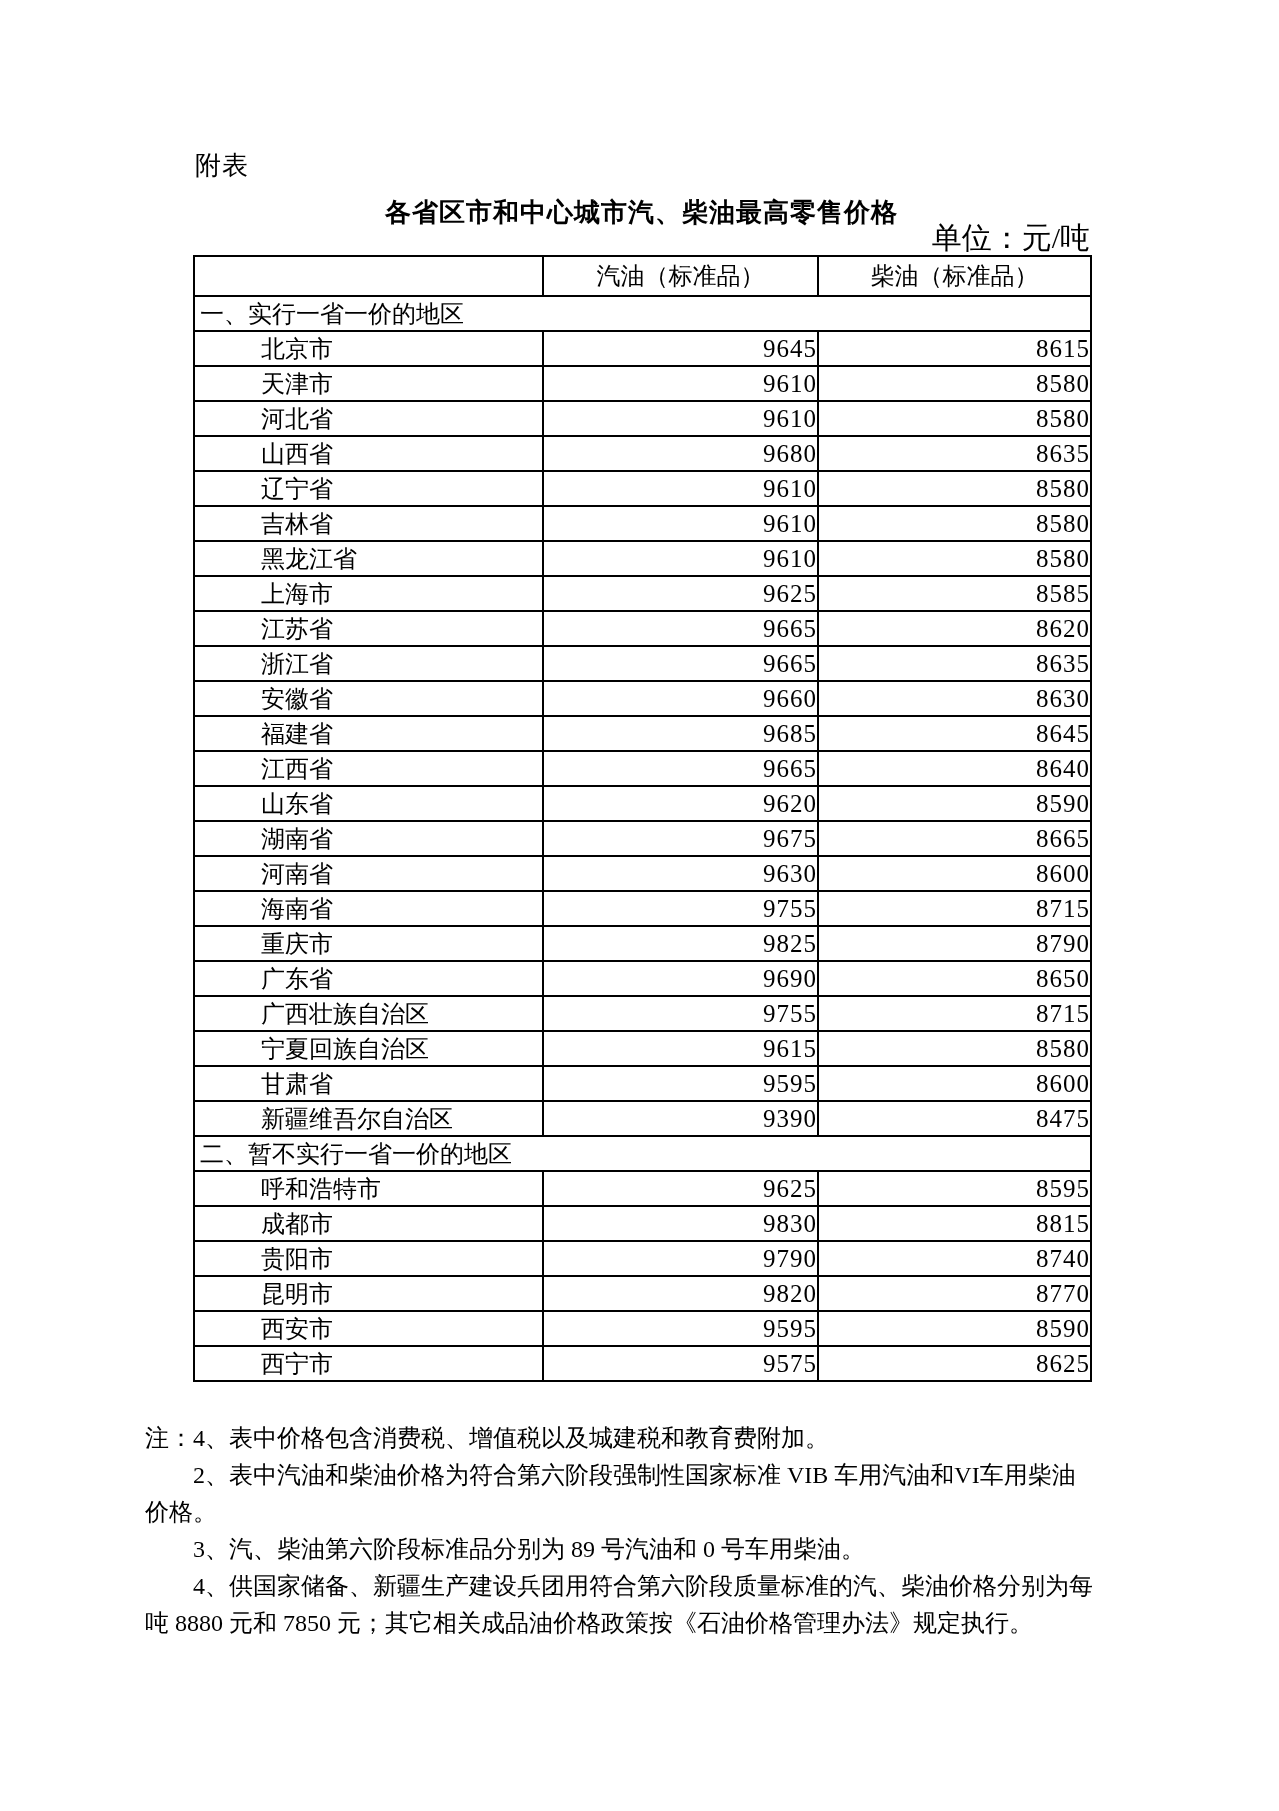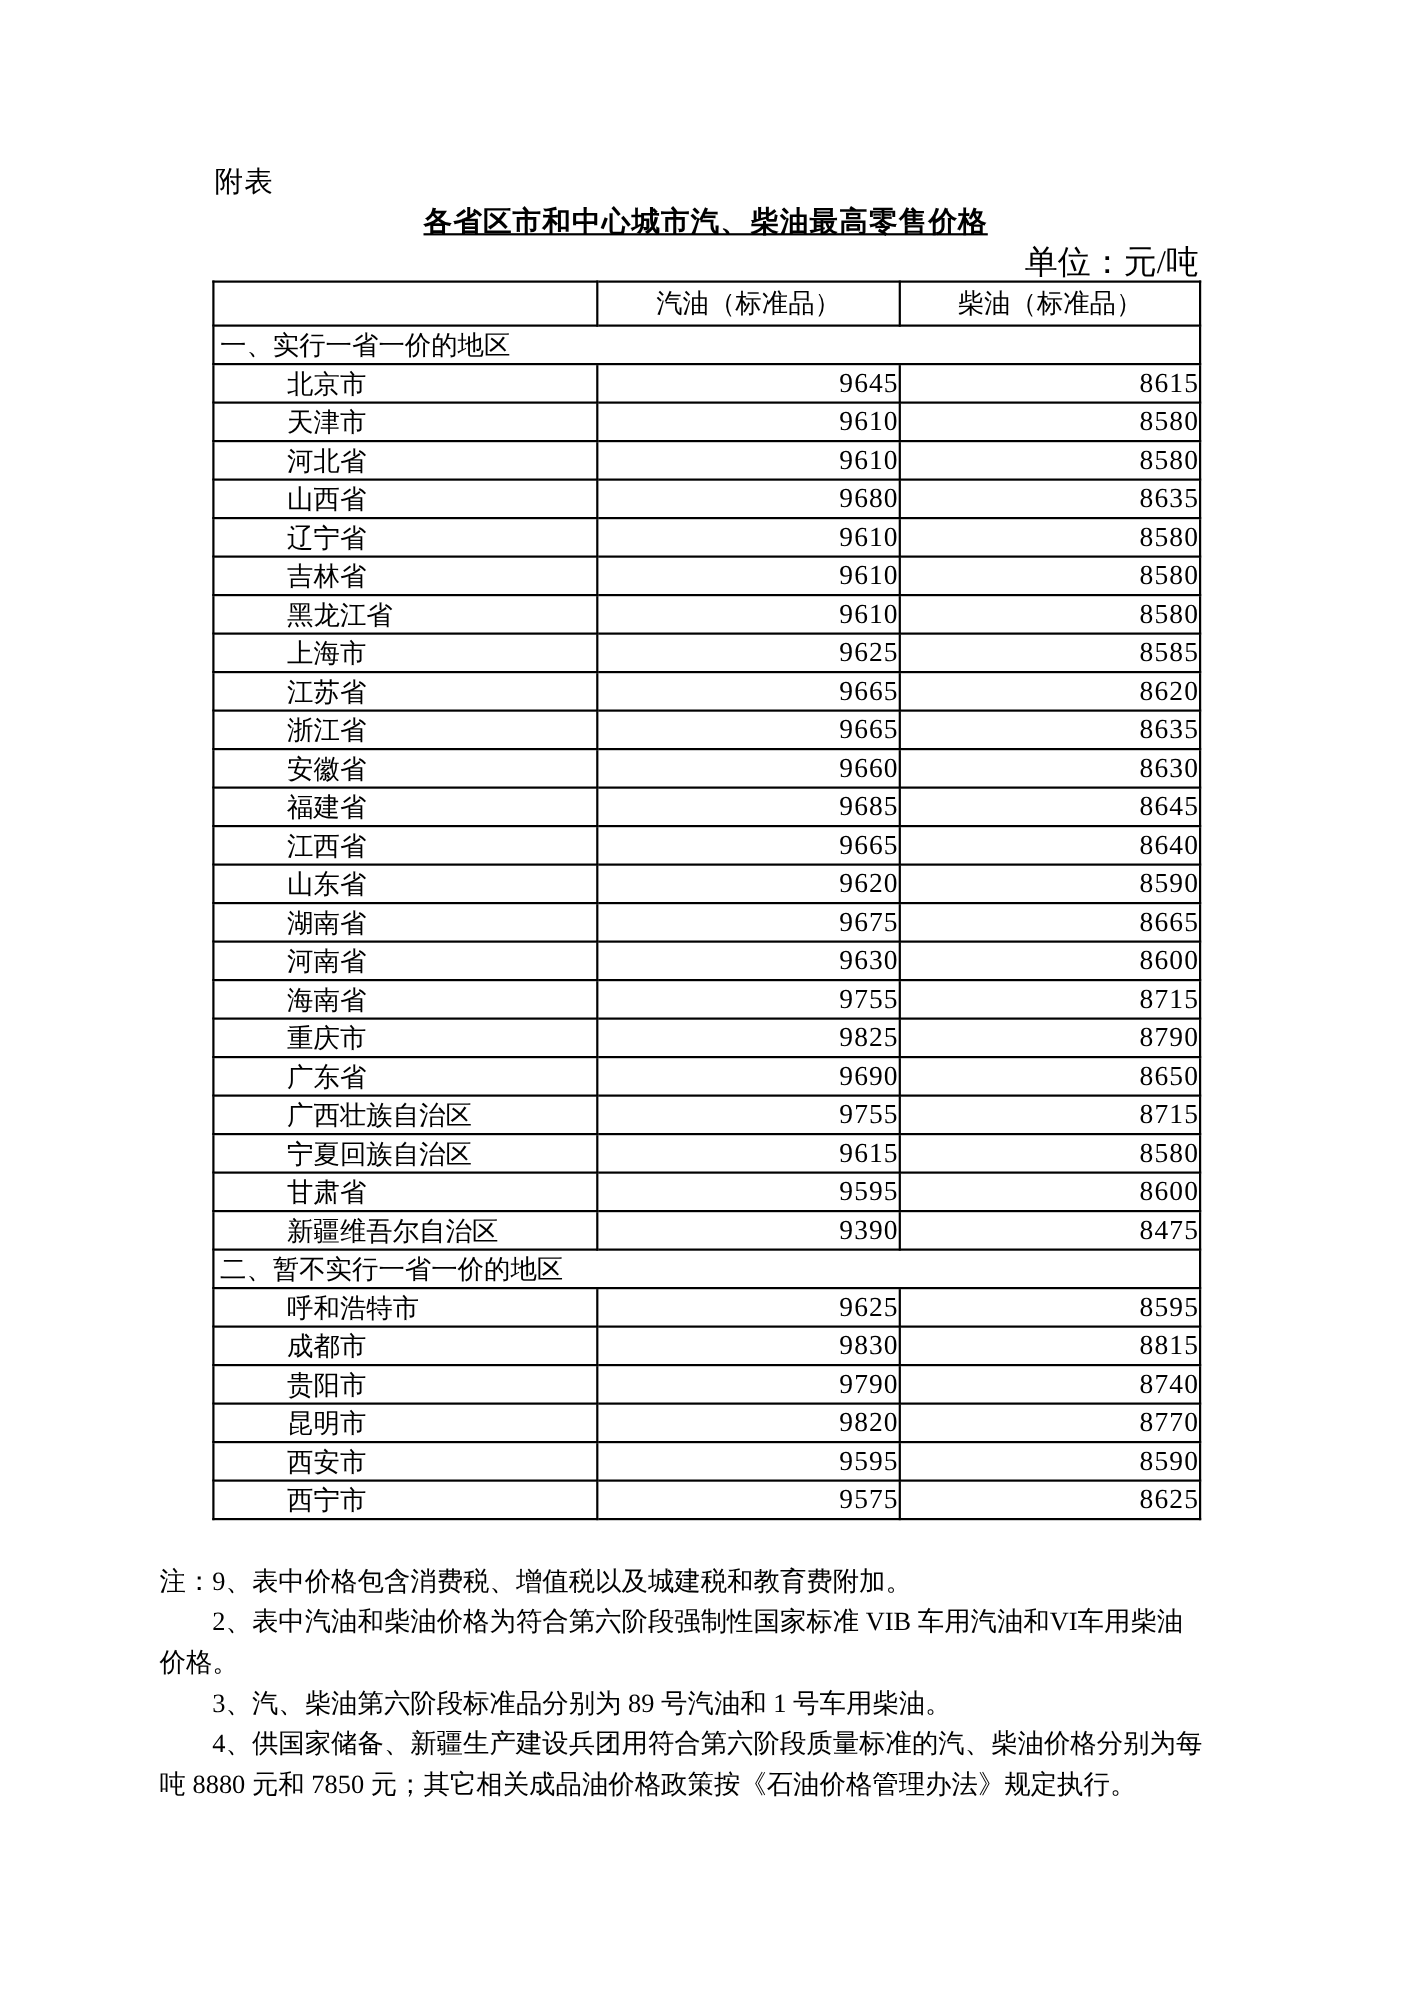--- a/index.html
+++ b/index.html
@@ -5,22 +5,22 @@
   html,body{margin:0;padding:0;}
   body{
     width:1279px;height:1811px;background:#ffffff;position:relative;
     font-family:"Liberation Serif","DejaVu Serif",serif;color:#000;
     -webkit-font-smoothing:none;
   }
   .appendix{
     position:absolute;left:195px;top:148px;font-size:26px;letter-spacing:1px;
   }
   .doc-title{
-    position:absolute;left:193px;top:184px;width:897px;text-align:center;
-    font-weight:bold;font-size:26px;letter-spacing:1px;text-decoration:underline;
+    position:absolute;left:193px;top:195px;width:897px;text-align:center;
+    font-weight:bold;font-size:26px;letter-spacing:1px;
   }
   .unit-label{
     position:absolute;left:193px;top:218px;width:897px;text-align:right;
     font-size:30px;
   }
   table.price-table{
     position:absolute;left:193px;top:255px;width:897px;
     border-collapse:collapse;table-layout:fixed;
   }
   .price-table col.c1{width:349px;}
@@ -220,17 +220,17 @@
       </tr>
       <tr>
         <td class="region-cell">西宁市</td>
         <td class="num-cell">9575</td>
         <td class="num-cell">8625</td>
       </tr>
     </tbody>
 </table>
 
 <div class="notes">
-  <p>注：9、表中价格包含消费税、增值税以及城建税和教育费附加。</p>
+  <p>注：4、表中价格包含消费税、增值税以及城建税和教育费附加。</p>
   <p class="indent">2、表中汽油和柴油价格为符合第六阶段强制性国家标准 VIB 车用汽油和VI车用柴油价格。</p>
-  <p class="indent">3、汽、柴油第六阶段标准品分别为 89 号汽油和 1 号车用柴油。</p>
+  <p class="indent">3、汽、柴油第六阶段标准品分别为 89 号汽油和 0 号车用柴油。</p>
   <p class="indent">4、供国家储备、新疆生产建设兵团用符合第六阶段质量标准的汽、柴油价格分别为每吨 8880 元和 7850 元；其它相关成品油价格政策按《石油价格管理办法》规定执行。</p>
 </div>
 
 </body></html>

